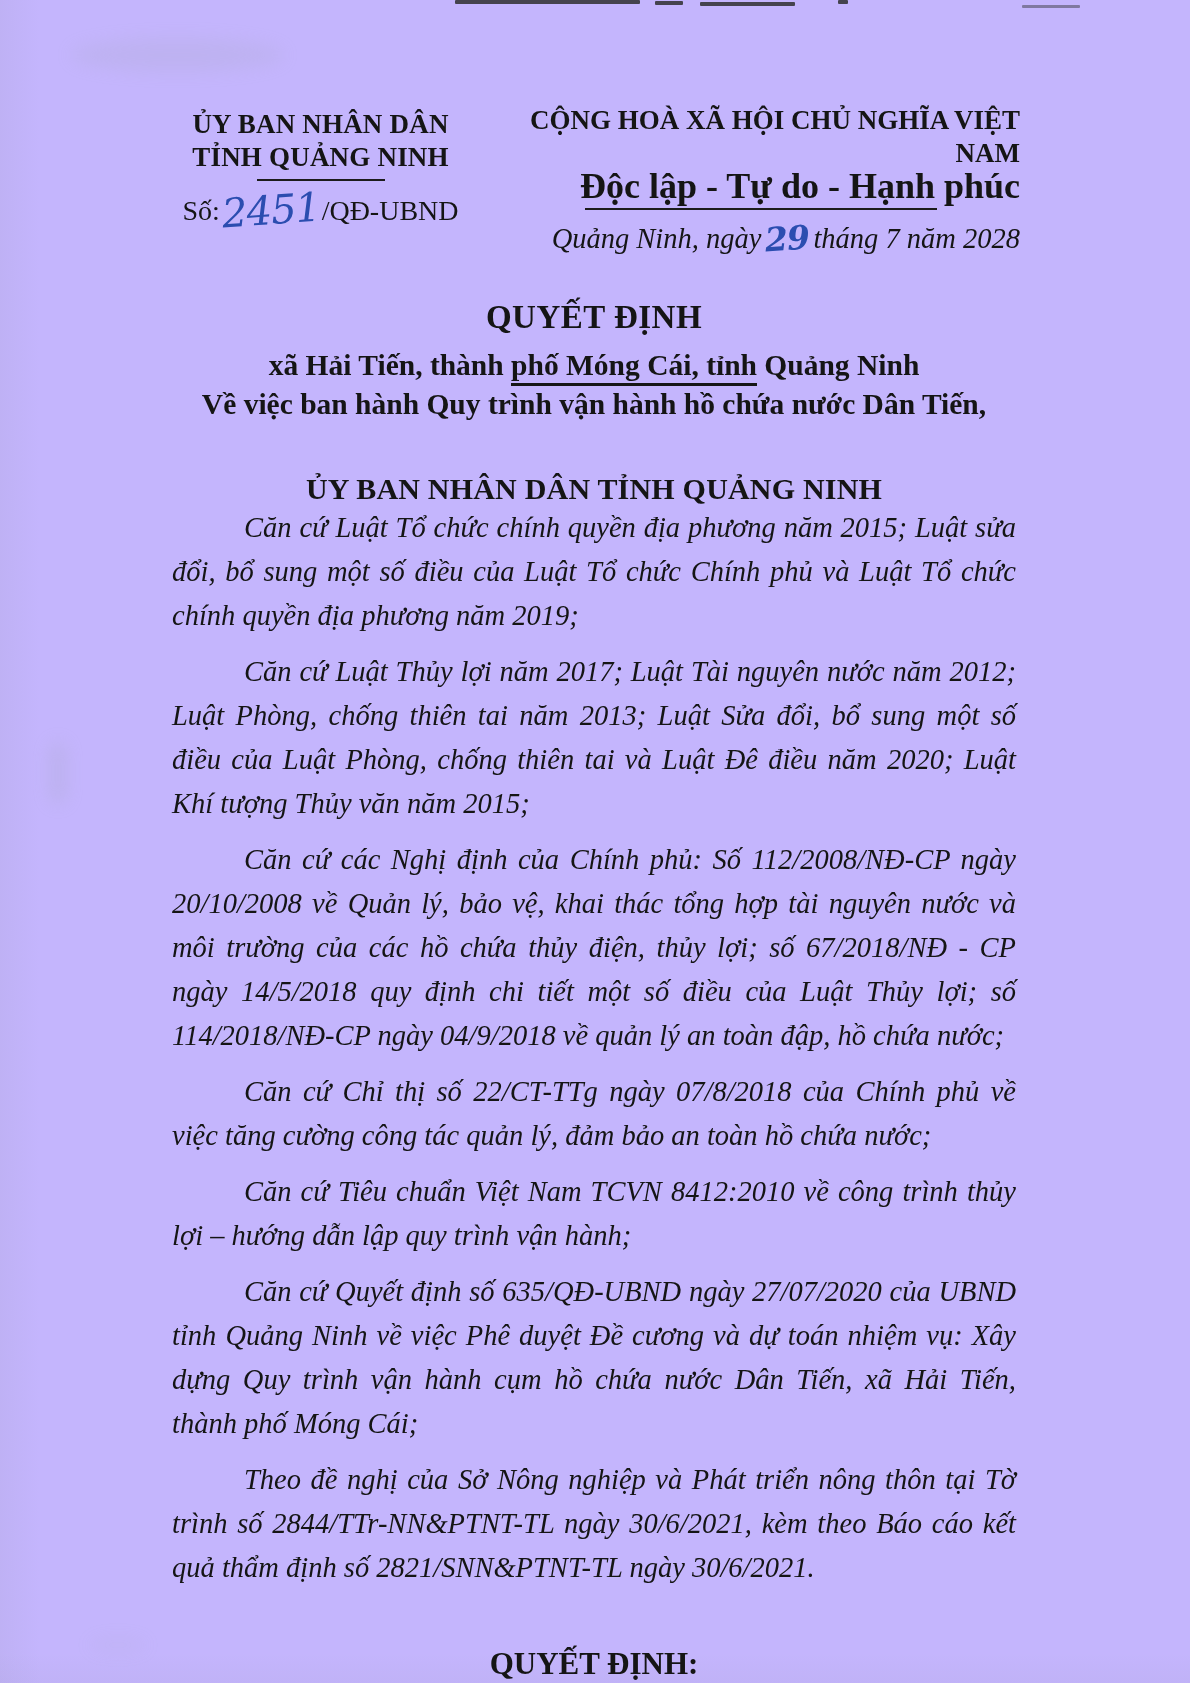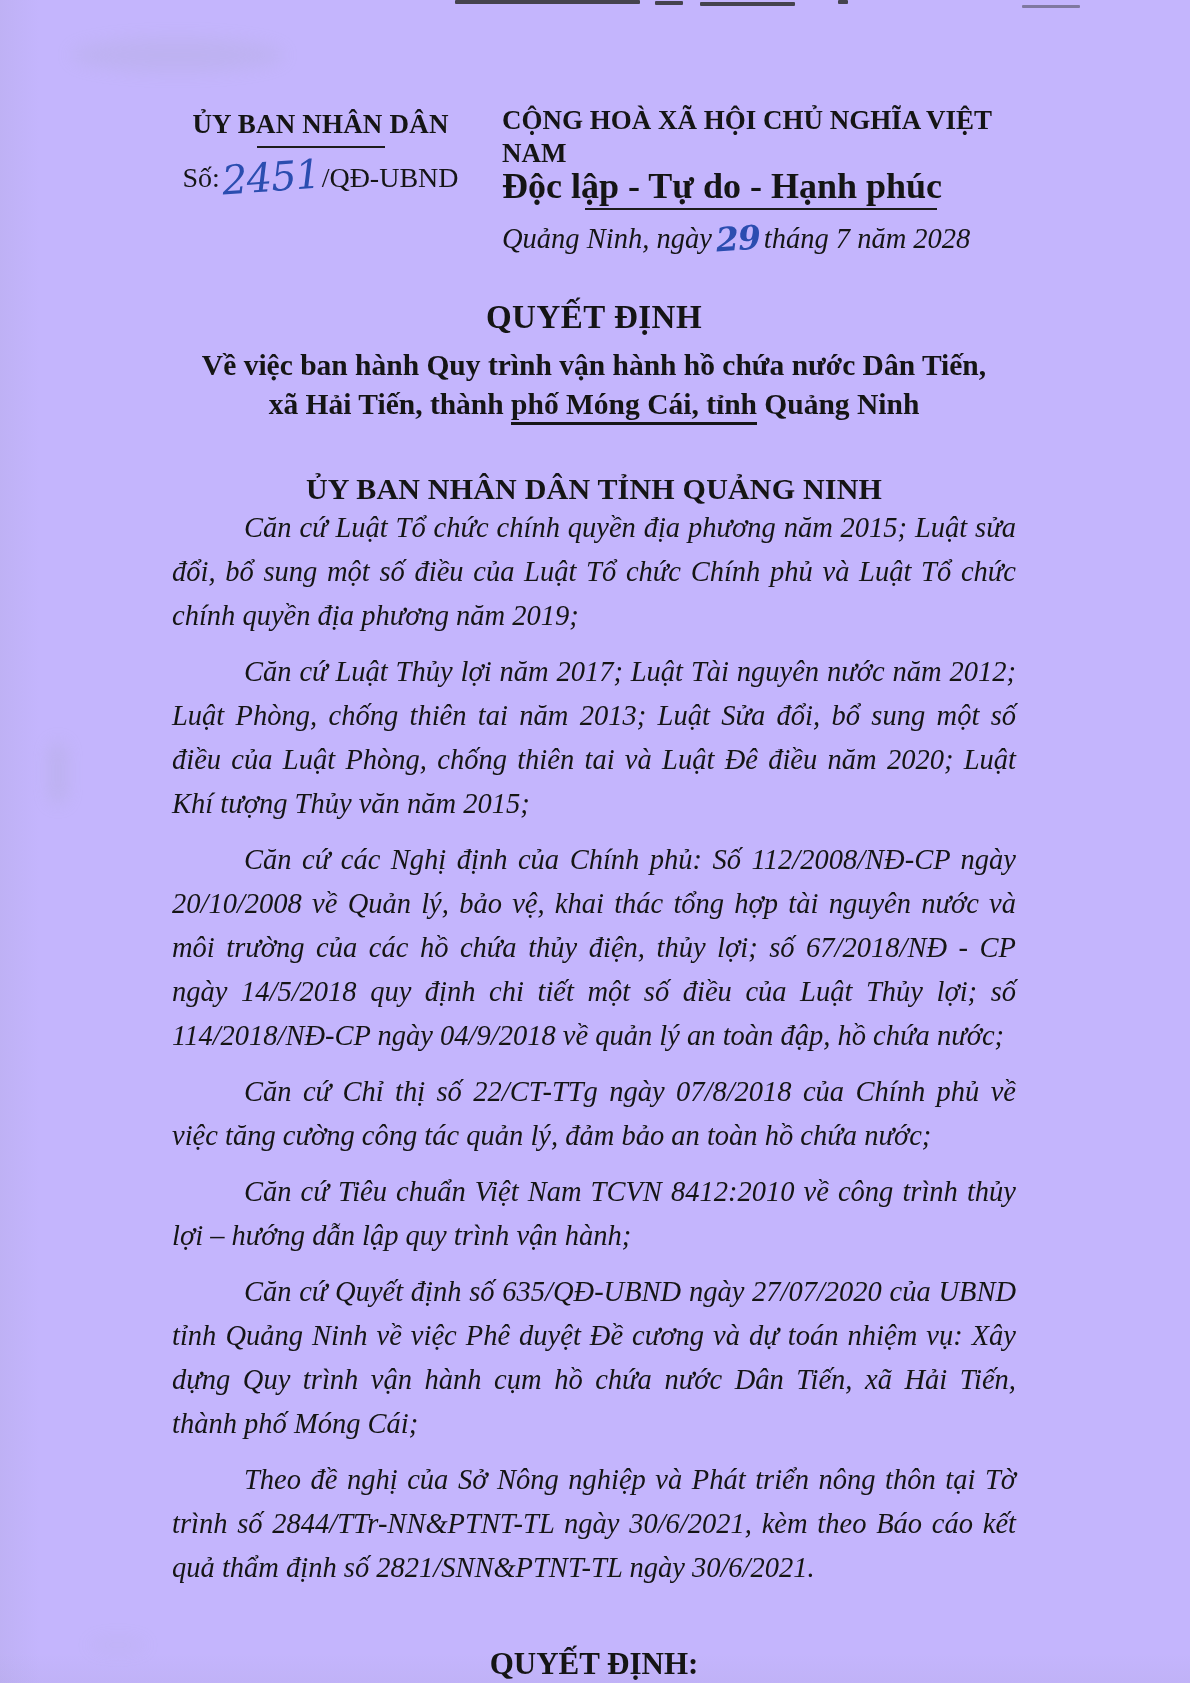--- a/index.html
+++ b/index.html
@@ -28,21 +28,21 @@
   .a-edge{left:0;top:0;width:100%;height:100%;
     background:linear-gradient(90deg,rgba(120,125,135,.07),rgba(0,0,0,0) 40px),
                linear-gradient(0deg,rgba(120,125,135,.05),rgba(0,0,0,0) 30px);}
 
   
   .content{position:absolute;left:168px;top:104px;width:852px;}
 
   
   .hdr{display:flex;justify-content:space-between;align-items:flex-start;}
   .hdr-left{width:305px;text-align:center;padding-top:4px;}
-  .hdr-right{width:518px;text-align:left;}
+  .hdr-right{width:518px;text-align:right;}
   .org-line{font-weight:bold;font-size:27px;line-height:33px;letter-spacing:.2px;}
   .org-rule{width:128px;height:2px;background:#1c1c1c;margin:5px auto 9px;}
   .doc-number{font-size:28px;white-space:nowrap;}
   .handwrite{
     display:inline-block;
     color:#2b4db0;
     font-style:italic;
     font-family:"DejaVu Serif", serif;
     transform:rotate(-4deg);
     letter-spacing:-1px;
@@ -91,37 +91,38 @@
   <div class="artifact a-dash a-dash5"></div>
   <div class="artifact a-smudge a-smudge1"></div>
   <div class="artifact a-smudge a-smudge2"></div>
   <div class="artifact a-smudge a-smudge3"></div>
 
   <div class="content">
 
     <div class="hdr">
       <div class="hdr-left">
         <div class="org-line">ỦY BAN NHÂN DÂN</div>
+        <div class="org-line">TỈNH QUẢNG NINH</div>
         <div class="org-rule"></div>
         <div class="doc-number"><span>Số:</span><span class="handwrite hw-number">2451</span><span>/QĐ-UBND</span></div>
       </div>
 
       <div class="hdr-right">
         <div class="nat-line1">CỘNG HOÀ XÃ HỘI CHỦ NGHĨA VIỆT NAM</div>
         <div class="nat-line2">Độc lập - Tự do - Hạnh phúc</div>
         <div class="nat-rule"></div>
         <div class="date-line"><span>Quảng Ninh, ngày</span><span class="handwrite hw-day">29</span><span>tháng 7 năm 2028</span></div>
       </div>
     </div>
 
     <div class="title-block">
       <div class="title-heading">QUYẾT ĐỊNH</div>
       <div class="subtitle">
+        <div><span>xã Hải Tiến, thành </span><span class="sub-underline">phố Móng Cái, tỉnh</span><span> Quảng Ninh</span></div>
         <div>Về việc ban hành Quy trình vận hành hồ chứa nước Dân Tiến,</div>
-        <div><span>xã Hải Tiến, thành </span><span class="sub-underline">phố Móng Cái, tỉnh</span><span> Quảng Ninh</span></div>
       </div>
     </div>
 
     <div class="issuer">ỦY BAN NHÂN DÂN TỈNH QUẢNG NINH</div>
 
     <div class="preamble">
       <p>Căn cứ Luật Tổ chức chính quyền địa phương năm 2015; Luật sửa đổi, bổ sung một số điều của Luật Tổ chức Chính phủ và Luật Tổ chức chính quyền địa phương năm 2019;</p>
       <p>Căn cứ Luật Thủy lợi năm 2017; Luật Tài nguyên nước năm 2012; Luật Phòng, chống thiên tai năm 2013; Luật Sửa đổi, bổ sung một số điều của Luật Phòng, chống thiên tai và Luật Đê điều năm 2020; Luật Khí tượng Thủy văn năm 2015;</p>
       <p>Căn cứ các Nghị định của Chính phủ: Số 112/2008/NĐ-CP ngày 20/10/2008 về Quản lý, bảo vệ, khai thác tổng hợp tài nguyên nước và môi trường của các hồ chứa thủy điện, thủy lợi; số 67/2018/NĐ - CP ngày 14/5/2018 quy định chi tiết một số điều của Luật Thủy lợi; số 114/2018/NĐ-CP ngày 04/9/2018 về quản lý an toàn đập, hồ chứa nước;</p>
       <p>Căn cứ Chỉ thị số 22/CT-TTg ngày 07/8/2018 của Chính phủ về việc tăng cường công tác quản lý, đảm bảo an toàn hồ chứa nước;</p>

